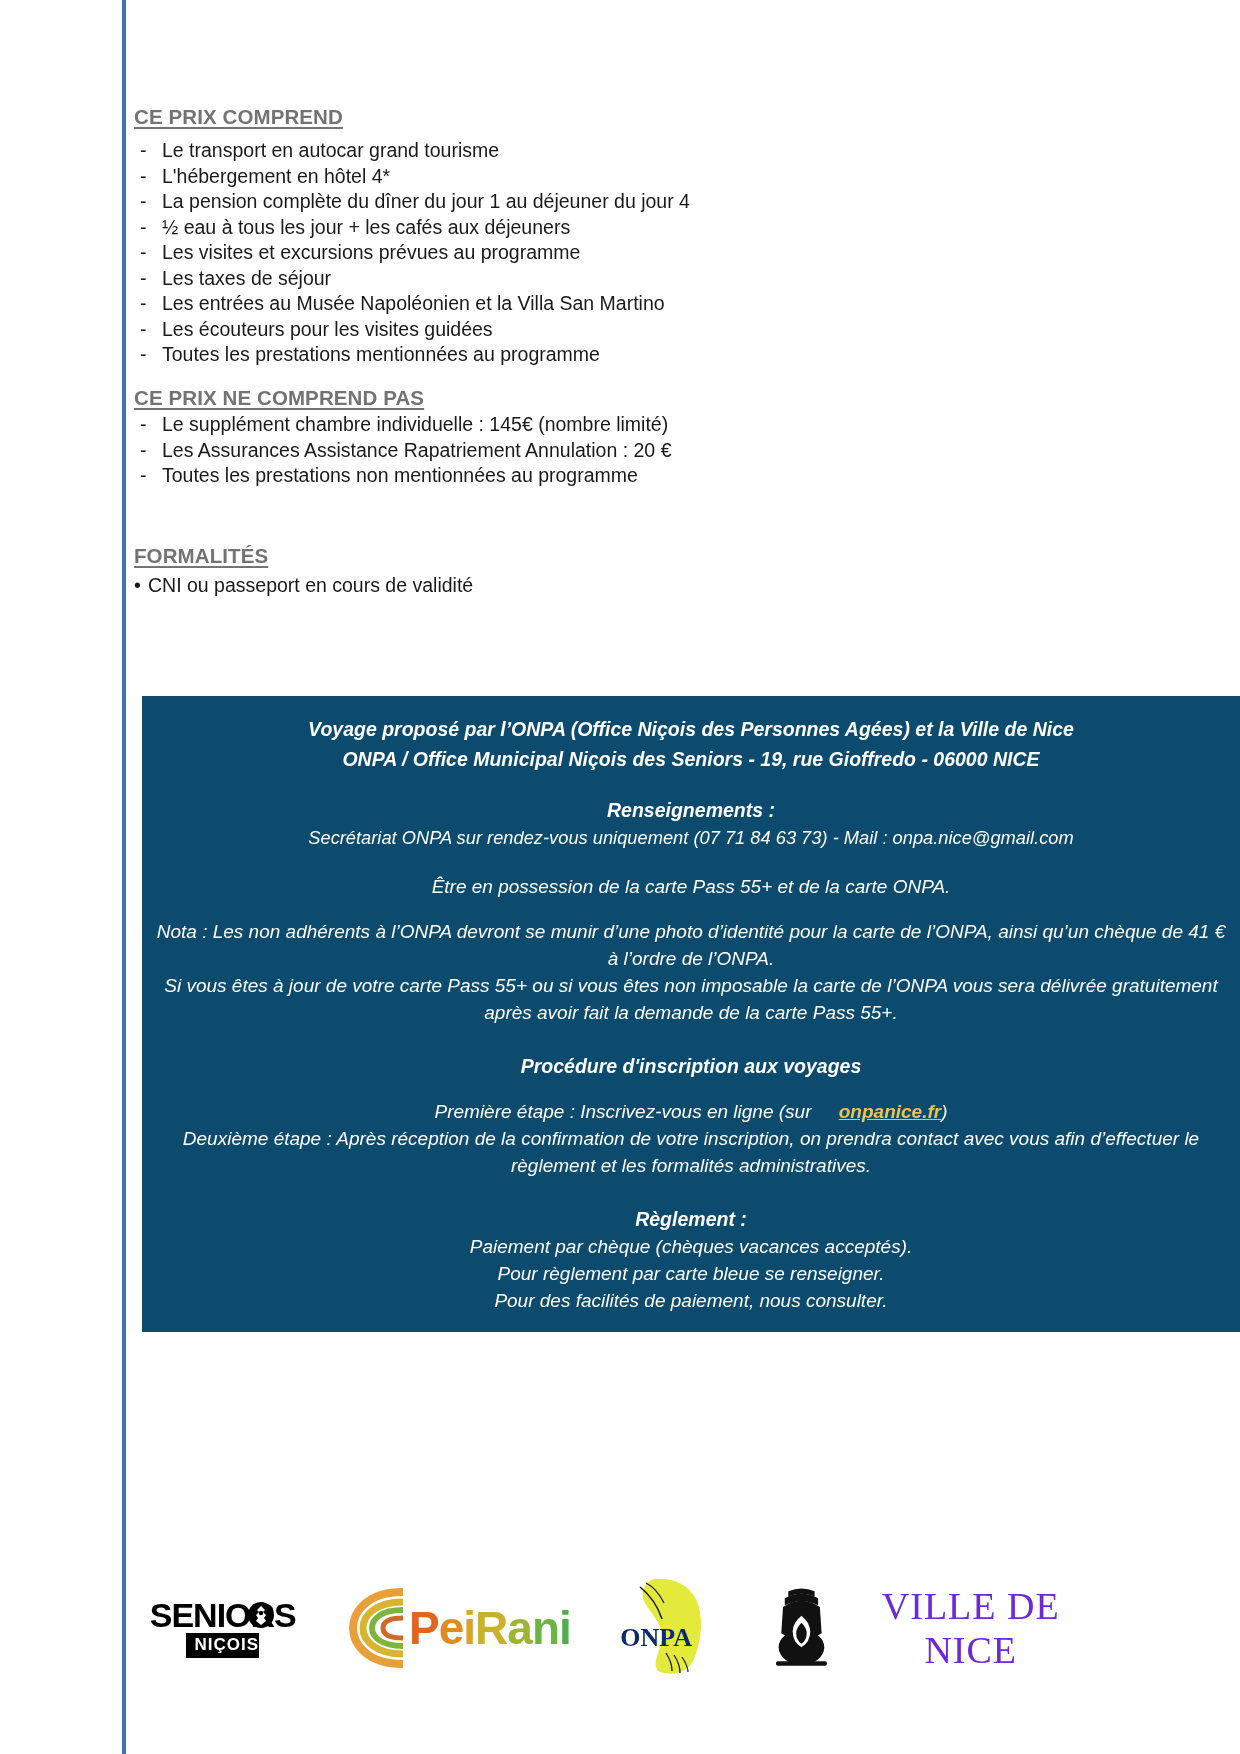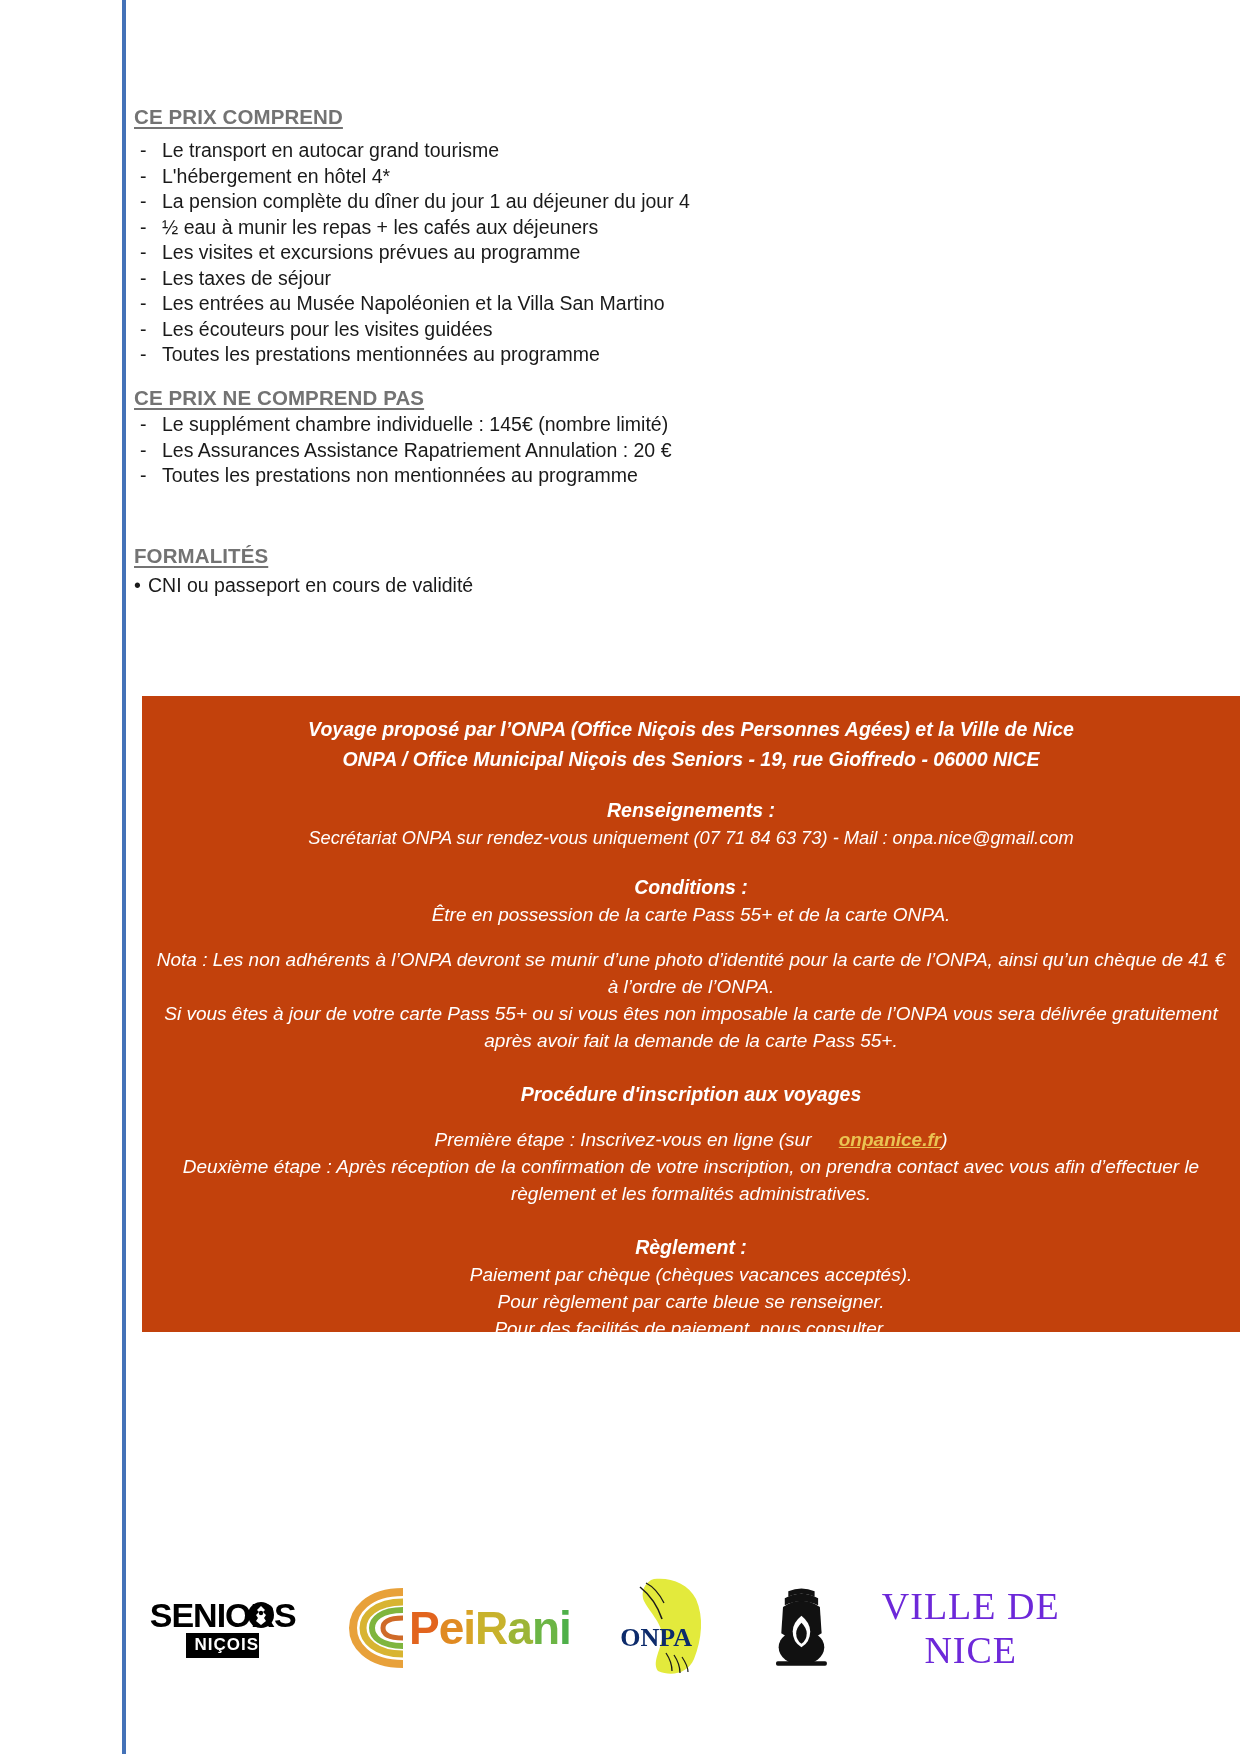--- a/index.html
+++ b/index.html
@@ -88,21 +88,21 @@
   #block-formalites .section-heading { margin-bottom: 4px; }
   #block-formalites ul { margin-top: 1px; }
 
   
   #info-panel {
     position: absolute;
     left: 142px;
     top: 696px;
     width: 1098px;
     height: 636px;
-    background: #c2410c;
+    background: #0c4a6e;
     color: #ffffff;
     font-style: italic;
     padding: 18px 14px 28px 14px;
   }
   #info-panel .lead {
     font-weight: bold;
     font-size: 19.5px;
     line-height: 30px;
     text-align: center;
   }
@@ -220,21 +220,21 @@
 <div id="left-rule"></div>
 
 <div id="page">
 
   <div id="block-comprend">
     <div class="section-heading">CE PRIX COMPREND</div>
     <ul class="bullet-list">
       <li><span class="dash">-</span><span>Le transport en autocar grand tourisme</span></li>
       <li><span class="dash">-</span><span>L'hébergement en hôtel 4*</span></li>
       <li><span class="dash">-</span><span>La pension complète du dîner du jour 1 au déjeuner du jour 4</span></li>
-      <li><span class="dash">-</span><span>½ eau à munir les repas + les cafés aux déjeuners</span></li>
+      <li><span class="dash">-</span><span>½ eau à tous les jour + les cafés aux déjeuners</span></li>
       <li><span class="dash">-</span><span>Les visites et excursions prévues au programme</span></li>
       <li><span class="dash">-</span><span>Les taxes de séjour</span></li>
       <li><span class="dash">-</span><span>Les entrées au Musée Napoléonien et la Villa San Martino</span></li>
       <li><span class="dash">-</span><span>Les écouteurs pour les visites guidées</span></li>
       <li><span class="dash">-</span><span>Toutes les prestations mentionnées au programme</span></li>
     </ul>
   </div>
 
   <div id="block-ne-comprend">
     <div class="section-heading">CE PRIX NE COMPREND PAS</div>
@@ -257,21 +257,20 @@
     <div class="lead">Voyage proposé par l’ONPA (Office Niçois des Personnes Agées) et la Ville de Nice</div>
     <div class="lead">ONPA / Office Municipal Niçois des Seniors - 19, rue Gioffredo - 06000 NICE</div>
 
     <div class="gap-md"></div>
 
     <div class="subhead">Renseignements :</div>
     <div class="body-center">Secrétariat ONPA sur rendez-vous uniquement (07 71 84 63 73) - Mail : onpa.nice@gmail.com</div>
 
     <div class="gap-md"></div>
 
-    <div class="subhead">Conditions :</div>
     <div class="body-line">Être en possession de la carte Pass 55+ et de la carte ONPA.</div>
     <div class="gap-sm"></div>
     <div class="body-line">Nota : Les non adhérents à l’ONPA devront se munir d’une photo d’identité pour la carte de l’ONPA, ainsi qu’un chèque de 41 € à l’ordre de l’ONPA.</div>
     <div class="body-line">Si vous êtes à jour de votre carte Pass 55+ ou si vous êtes non imposable la carte de l’ONPA vous sera délivrée gratuitement après avoir fait la demande de la carte Pass 55+.</div>
 
     <div class="gap-lg"></div>
 
     <div class="subhead">Procédure d'inscription aux voyages</div>
 
     <div class="gap-sm"></div>

